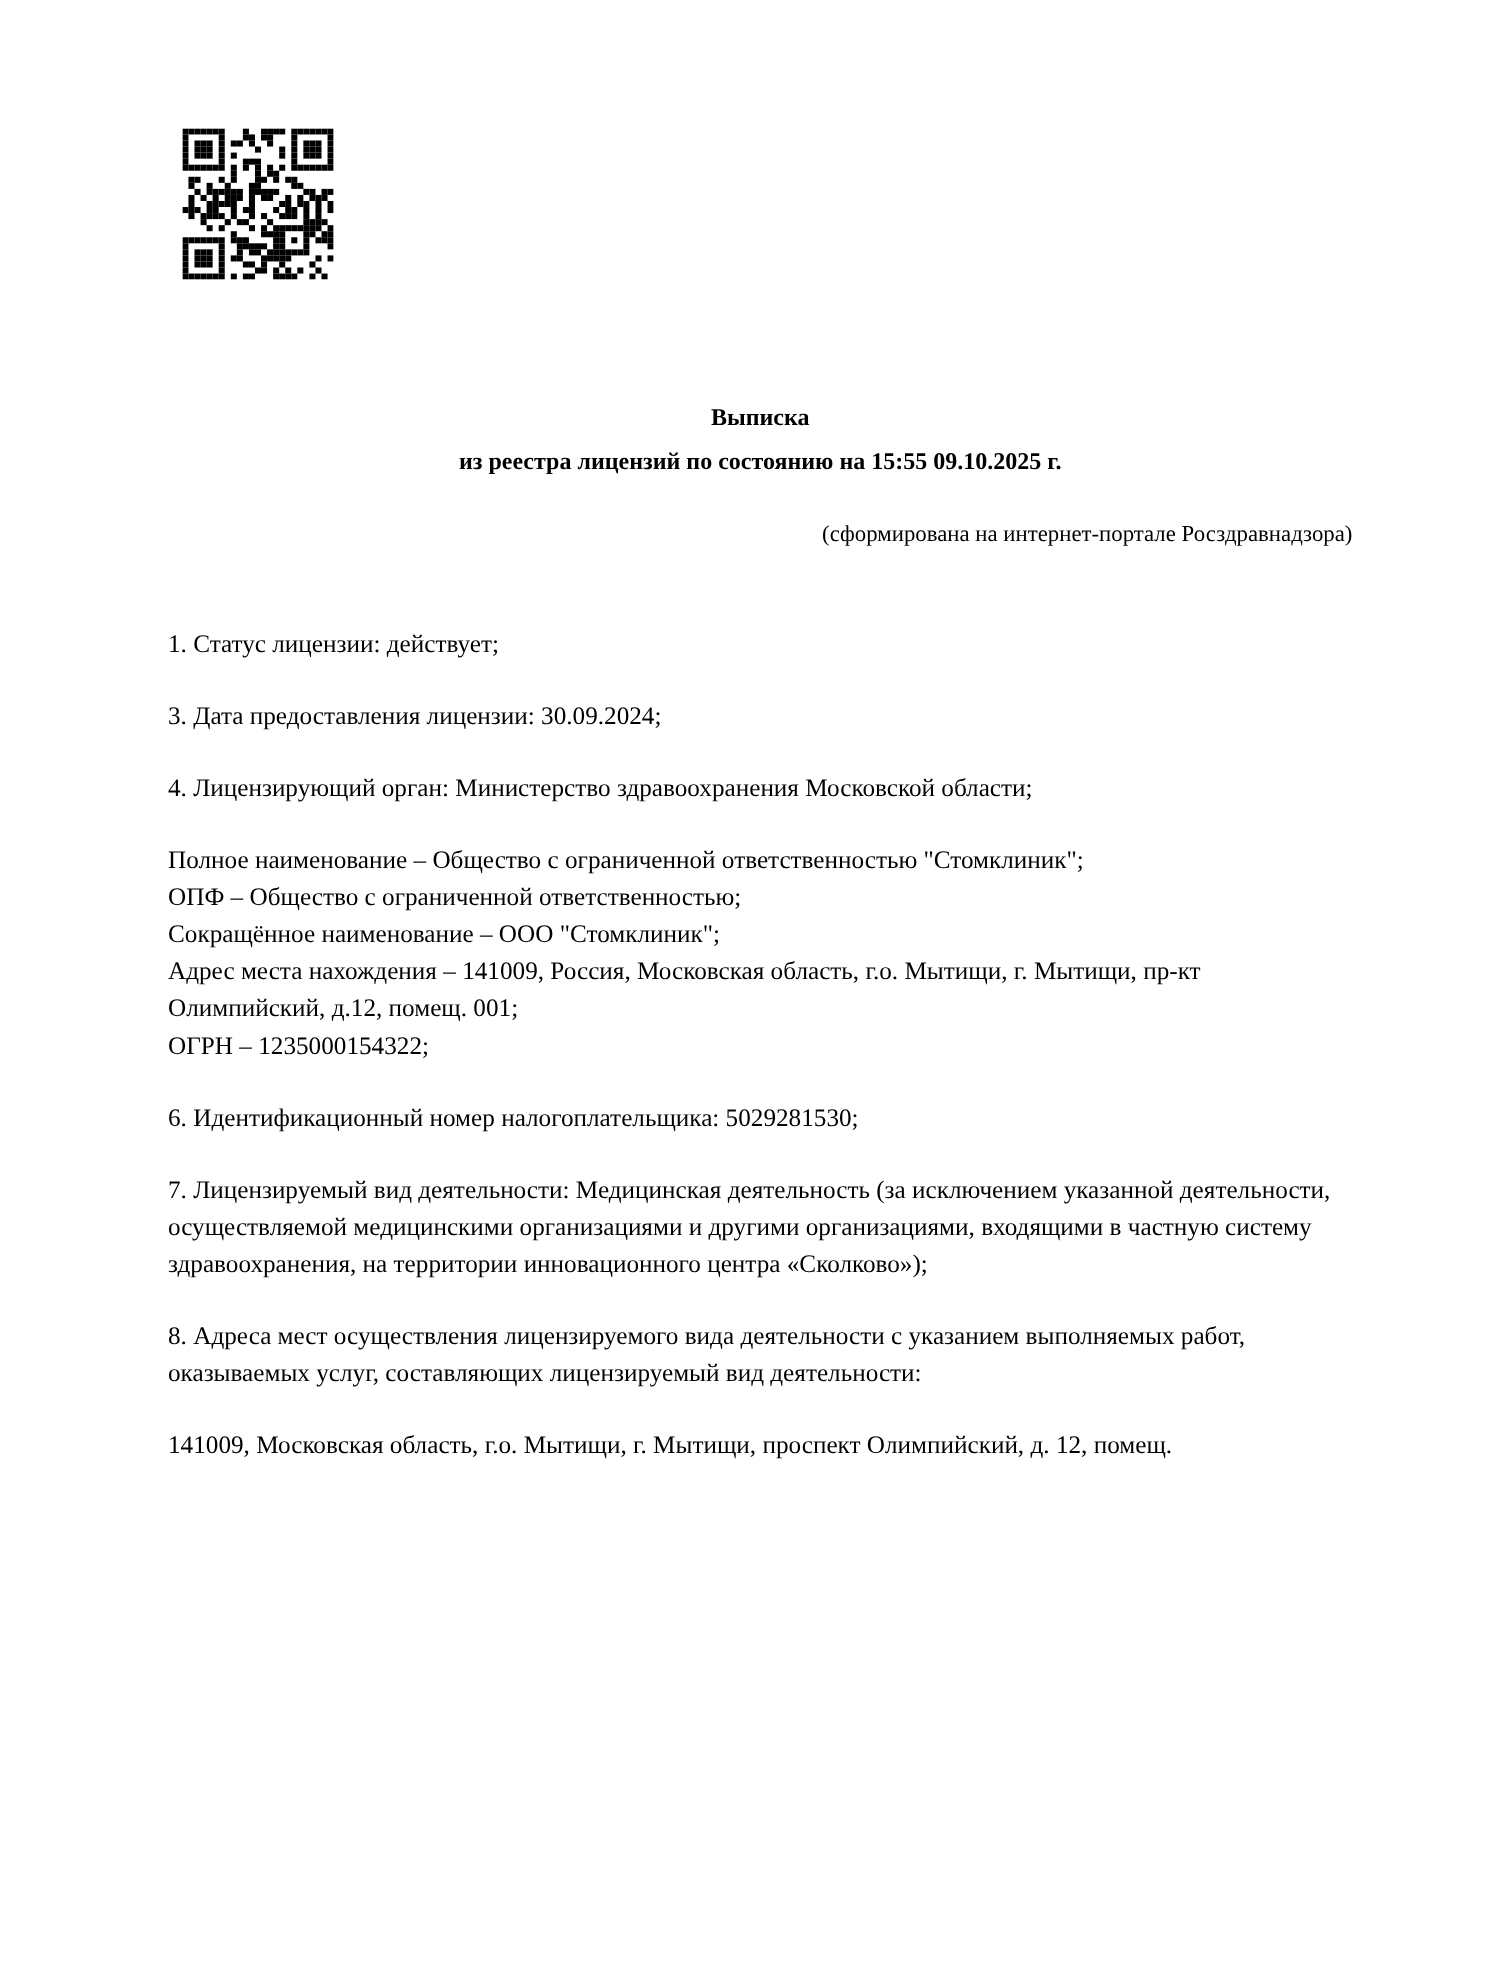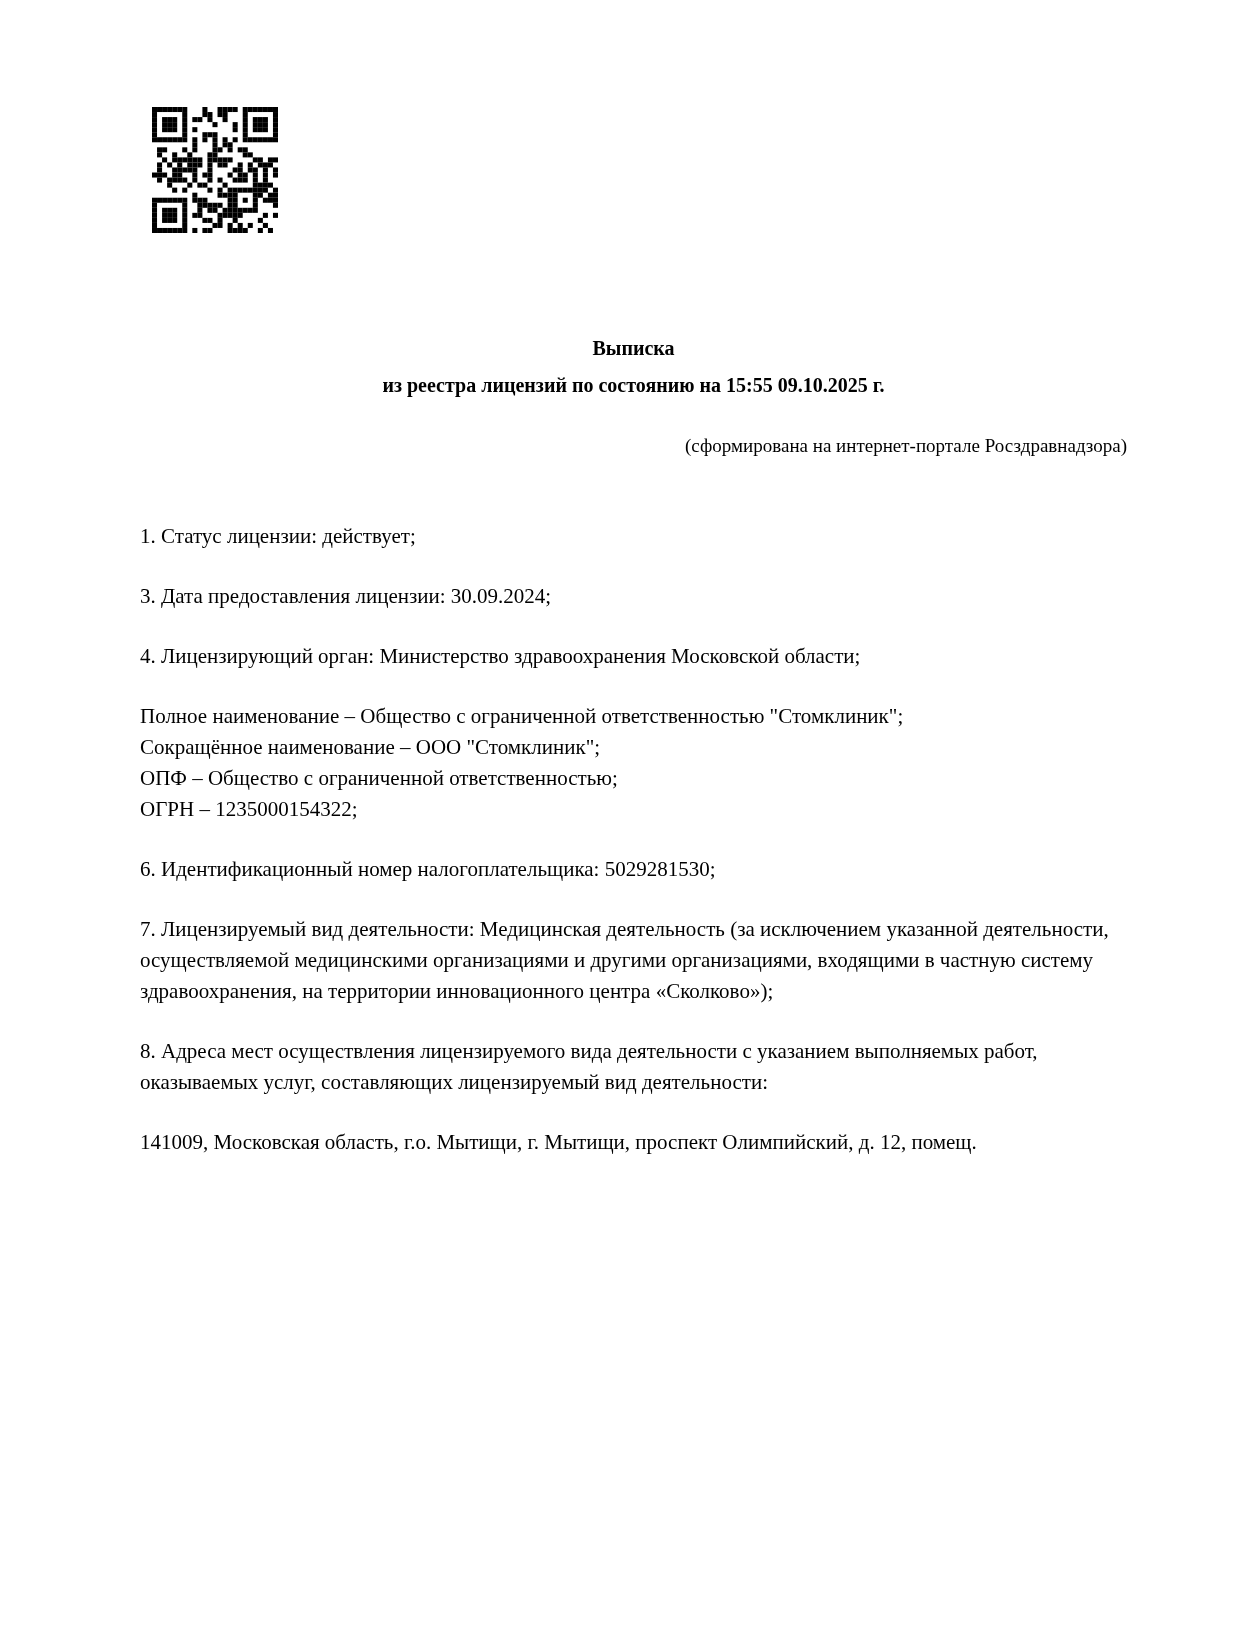--- a/index.html
+++ b/index.html
@@ -372,22 +372,23 @@
     </div>
 
     <div class="subtitle">(сформирована на интернет-портале Росздравнадзора)</div>
 
     <div class="doc-body">
       <p class="para">1. Статус лицензии: действует;</p>
       <p class="para">3. Дата предоставления лицензии: 30.09.2024;</p>
       <p class="para">4. Лицензирующий орган: Министерство здравоохранения Московской области;</p>
       <div class="para">
         <div>Полное наименование – Общество с ограниченной ответственностью "Стомклиник";</div>
+        <div>ОПФ – Общество с ограниченной ответственностью;</div>
         <div>Сокращённое наименование – ООО "Стомклиник";</div>
-        <div>ОПФ – Общество с ограниченной ответственностью;</div>
+        <div>Адрес места нахождения – 141009, Россия, Московская область, г.о. Мытищи, г. Мытищи, пр-кт Олимпийский, д.12, помещ. 001;</div>
         <div>ОГРН – 1235000154322;</div>
       </div>
       <p class="para">6. Идентификационный номер налогоплательщика: 5029281530;</p>
       <p class="para">7. Лицензируемый вид деятельности: Медицинская деятельность (за исключением указанной деятельности, осуществляемой медицинскими организациями и другими организациями, входящими в частную систему здравоохранения, на территории инновационного центра «Сколково»);</p>
       <p class="para">8. Адреса мест осуществления лицензируемого вида деятельности с указанием выполняемых работ, оказываемых услуг, составляющих лицензируемый вид деятельности:</p>
       <p class="para">141009, Московская область, г.о. Мытищи, г. Мытищи, проспект Олимпийский, д. 12, помещ.</p>
     </div>
 
   </div>
 </div>

